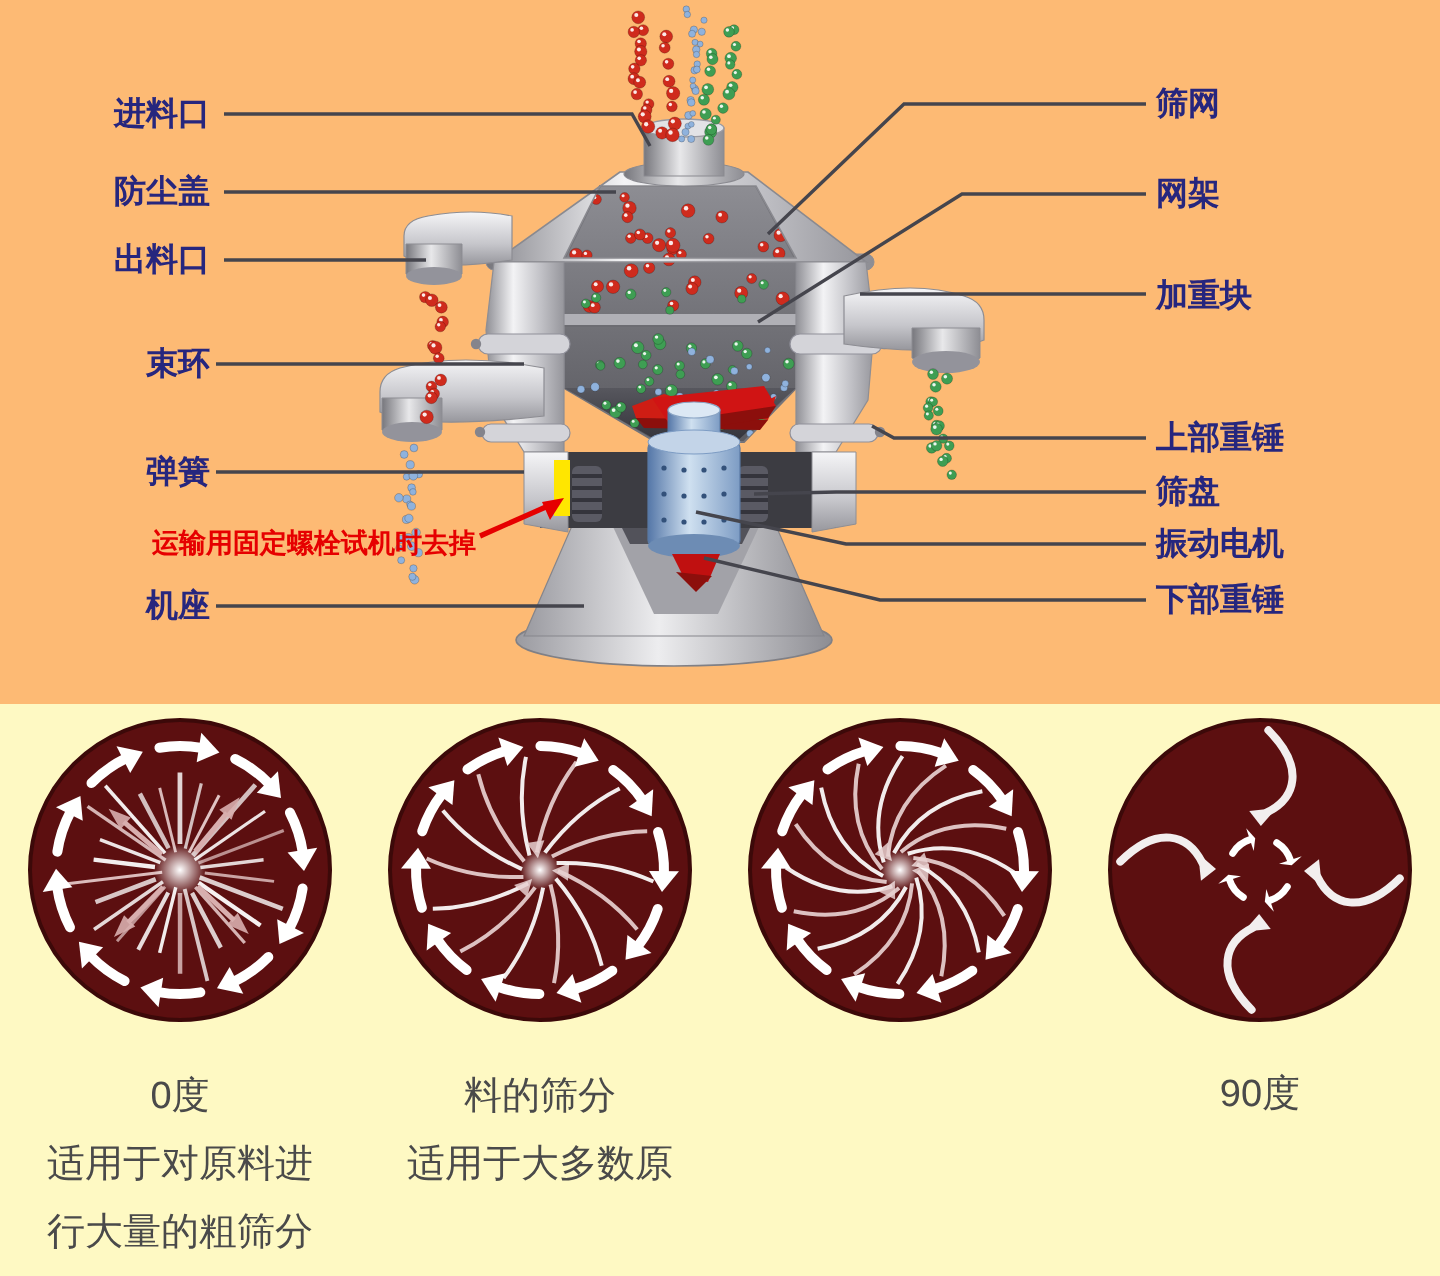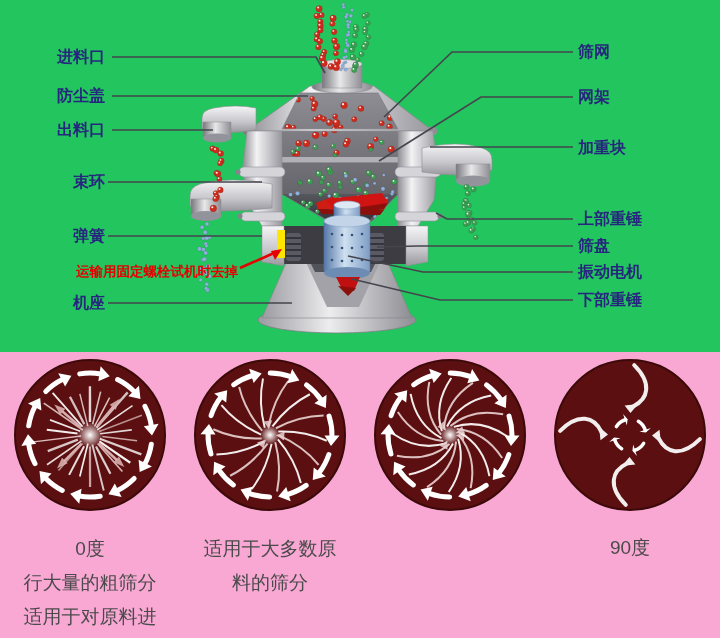--- a/index.html
+++ b/index.html
@@ -1,24 +1,24 @@
 <!DOCTYPE html>
 <html><head>
 <meta charset="utf-8">
 <style>
   html,body{margin:0;padding:0;}
   body{
     width:720px;height:638px;overflow:hidden;background:#fff;
     font-family:"Liberation Sans",sans-serif;position:relative;
   }
-  .top{position:relative;width:720px;height:352px;background:#22c55e;}
+  .top{position:relative;width:720px;height:352px;background:#fdba74;}
   .top svg{display:block;}
   .bottom{
     position:absolute;left:0;top:352px;width:720px;height:286px;
-    background:#f9a8d4;display:flex;box-sizing:border-box;padding-top:6px;
+    background:#fef9c3;display:flex;box-sizing:border-box;padding-top:6px;
   }
   .col{width:180px;display:flex;flex-direction:column;align-items:center;}
   .dial{width:154px;height:154px;}
   .caption{margin-top:20px;text-align:center;color:#4a4a4a;font-size:19px;line-height:34px;}
   .caption.offset{margin-top:19px;}
   .mach-label{
     font-family:"Liberation Serif","DejaVu Serif",serif;
     font-weight:bold;font-size:16px;
   }
   .warn-label{
@@ -627,22 +627,22 @@
         <polygon points="58.417961400555996,17.85012390977667 45.2527484352198,15.174746113885142 52.1046732333738,28.51832608930561" fill="#ffffff"></polygon>
         <path d="M66.73141815309127,15.85626584143445 A62,62 0 0 1 87.70989266263811,15.932019853651866" stroke="#ffffff" stroke-width="5" fill="none" stroke-linecap="round"></path>
         <polygon points="96.71551701962112,18.21821380181587 87.63402974124327,8.31836190463747 85.33891540860083,23.141737033132976" fill="#ffffff"></polygon>
         <path d="M104.61424747975364,21.48916019256312 A62,62 0 0 1 121.5456091962688,33.87589187782208" stroke="#ffffff" stroke-width="5" fill="none" stroke-linecap="round"></path>
         <polygon points="127.48979620468025,41.01694177519292 125.95745421951045,27.670316478366324 115.39109719371683,38.317010763611" fill="#ffffff"></polygon>
         <path d="M131.9597108778185,48.30452683389591 A62,62 0 0 1 138.38309374992122,68.27556295865547" stroke="#ffffff" stroke-width="5" fill="none" stroke-linecap="round"></path>
         <polygon points="138.99759135250076,77.54650387768474 145.59912354867282,65.84606579031771 130.7935573151463,68.25338972046497" fill="#ffffff"></polygon>
       </svg>
     <div class="caption">
       <div>0度</div>
+      <div>适用于对原料进</div>
       <div>行大量的粗筛分</div>
-      <div>适用于对原料进</div>
     </div>
   </div>
   <div class="col">
     <svg class="dial" id="dial1" viewBox="0 0 154 154">
         <circle cx="77" cy="77" r="75" fill="#5c0f10" stroke="#3c0909" stroke-width="2"></circle>
         <path d="M85.9887523435547,77.44981252343611 Q110.16777542451855,88.17580750499503 125.59389775739183,106.79317204904757" stroke="#e8d0d0" stroke-width="2" fill="none" opacity="0.92"></path>
         <polygon points="82.9925015623698,77.29987501562407 90.98491018409052,82.42423147947443 91.60499592508063,73.58033714697217" fill="#e8d0d0" opacity="0.85"></polygon>
         <path d="M84.90341968325733,81.30534055683178 Q102.03413192714484,101.4600130550723 107.85481616062972,124.92682254952588" stroke="#fff" stroke-width="2" fill="none" opacity="0.92"></path>
         <path d="M82.25271782560941,84.3081430914101 Q88.94217157812044,109.89961303721873 84.00455981376786,133.56797806016536" stroke="#e8d0d0" stroke-width="2" fill="none" opacity="0.92"></path>
         <path d="M78.561650782243,85.8634782582415 Q73.4849176869264,111.82304117006896 58.76696449050067,131.00515175526624" stroke="#fff" stroke-width="2" fill="none" opacity="0.92"></path>
@@ -674,22 +674,22 @@
         <path d="M40.754697738661605,26.698130611435346 A62,62 0 0 1 59.60459634127758,17.490337494234545" stroke="#ffffff" stroke-width="5" fill="none" stroke-linecap="round"></path>
         <polygon points="68.69294080222824,15.559030220180318 56.17013415062325,10.694896963378696 60.665788650488736,25.00535085617466" fill="#ffffff"></polygon>
         <path d="M77.22388272959675,15.000404222903292 A62,62 0 0 1 97.88713139746845,18.624253820744286" stroke="#ffffff" stroke-width="5" fill="none" stroke-linecap="round"></path>
         <polygon points="106.37615391764747,22.401084433784902 99.10045859457529,11.107513858487152 94.33057544466695,25.328913745144597" fill="#ffffff"></polygon>
         <path d="M113.6076359430198,26.96120514377545 A62,62 0 0 1 128.19931177007817,42.033866752665716" stroke="#ffffff" stroke-width="5" fill="none" stroke-linecap="round"></path>
         <polygon points="132.84967234078835,50.07762827263206 133.59743284234318,36.66415247380497 121.38215956701731,45.36973107658088" fill="#ffffff"></polygon>
         <path d="M136.02222139276202,58.01639175857801 A62,62 0 0 1 138.97426289864558,78.78626374580062" stroke="#ffffff" stroke-width="5" fill="none" stroke-linecap="round"></path>
         <polygon points="138.01142281230773,88.02752403841484 146.49729998385163,77.61261321772726 131.49788272114984,77.48039453764224" fill="#ffffff"></polygon>
       </svg>
     <div class="caption">
+      <div>料的筛分</div>
       <div>适用于大多数原</div>
-      <div>料的筛分</div>
     </div>
   </div>
   <div class="col">
     <svg class="dial" id="dial2" viewBox="0 0 154 154">
         <circle cx="77" cy="77" r="75" fill="#5c0f10" stroke="#3c0909" stroke-width="2"></circle>
         <path d="M85.9887523435547,77.44981252343611 Q104.15994077702089,99.07572460846343 97.6543920051704,130.1262279001319" stroke="#e8d0d0" stroke-width="2" fill="none" opacity="0.92"></path>
         <polygon points="82.9925015623698,77.29987501562407 90.98491018409052,82.42423147947443 91.60499592508063,73.58033714697217" fill="#e8d0d0" opacity="0.85"></polygon>
         <path d="M85.13238851263371,80.85541918338113 Q93.64449932299503,107.78896949049802 75.75164278860922,133.9863282224146" stroke="#fff" stroke-width="2" fill="none" opacity="0.92"></path>
         <path d="M83.0379422509497,83.6740732221183 Q80.59508372980527,111.81487287030774 54.03894464109598,129.17077665518644" stroke="#e8d0d0" stroke-width="2" fill="none" opacity="0.92"></path>
         <path d="M80.02427401564138,85.47666011341238 Q66.99834922826781,110.54052745322156 35.821859029490746,116.41269727147417" stroke="#fff" stroke-width="2" fill="none" opacity="0.92"></path>

